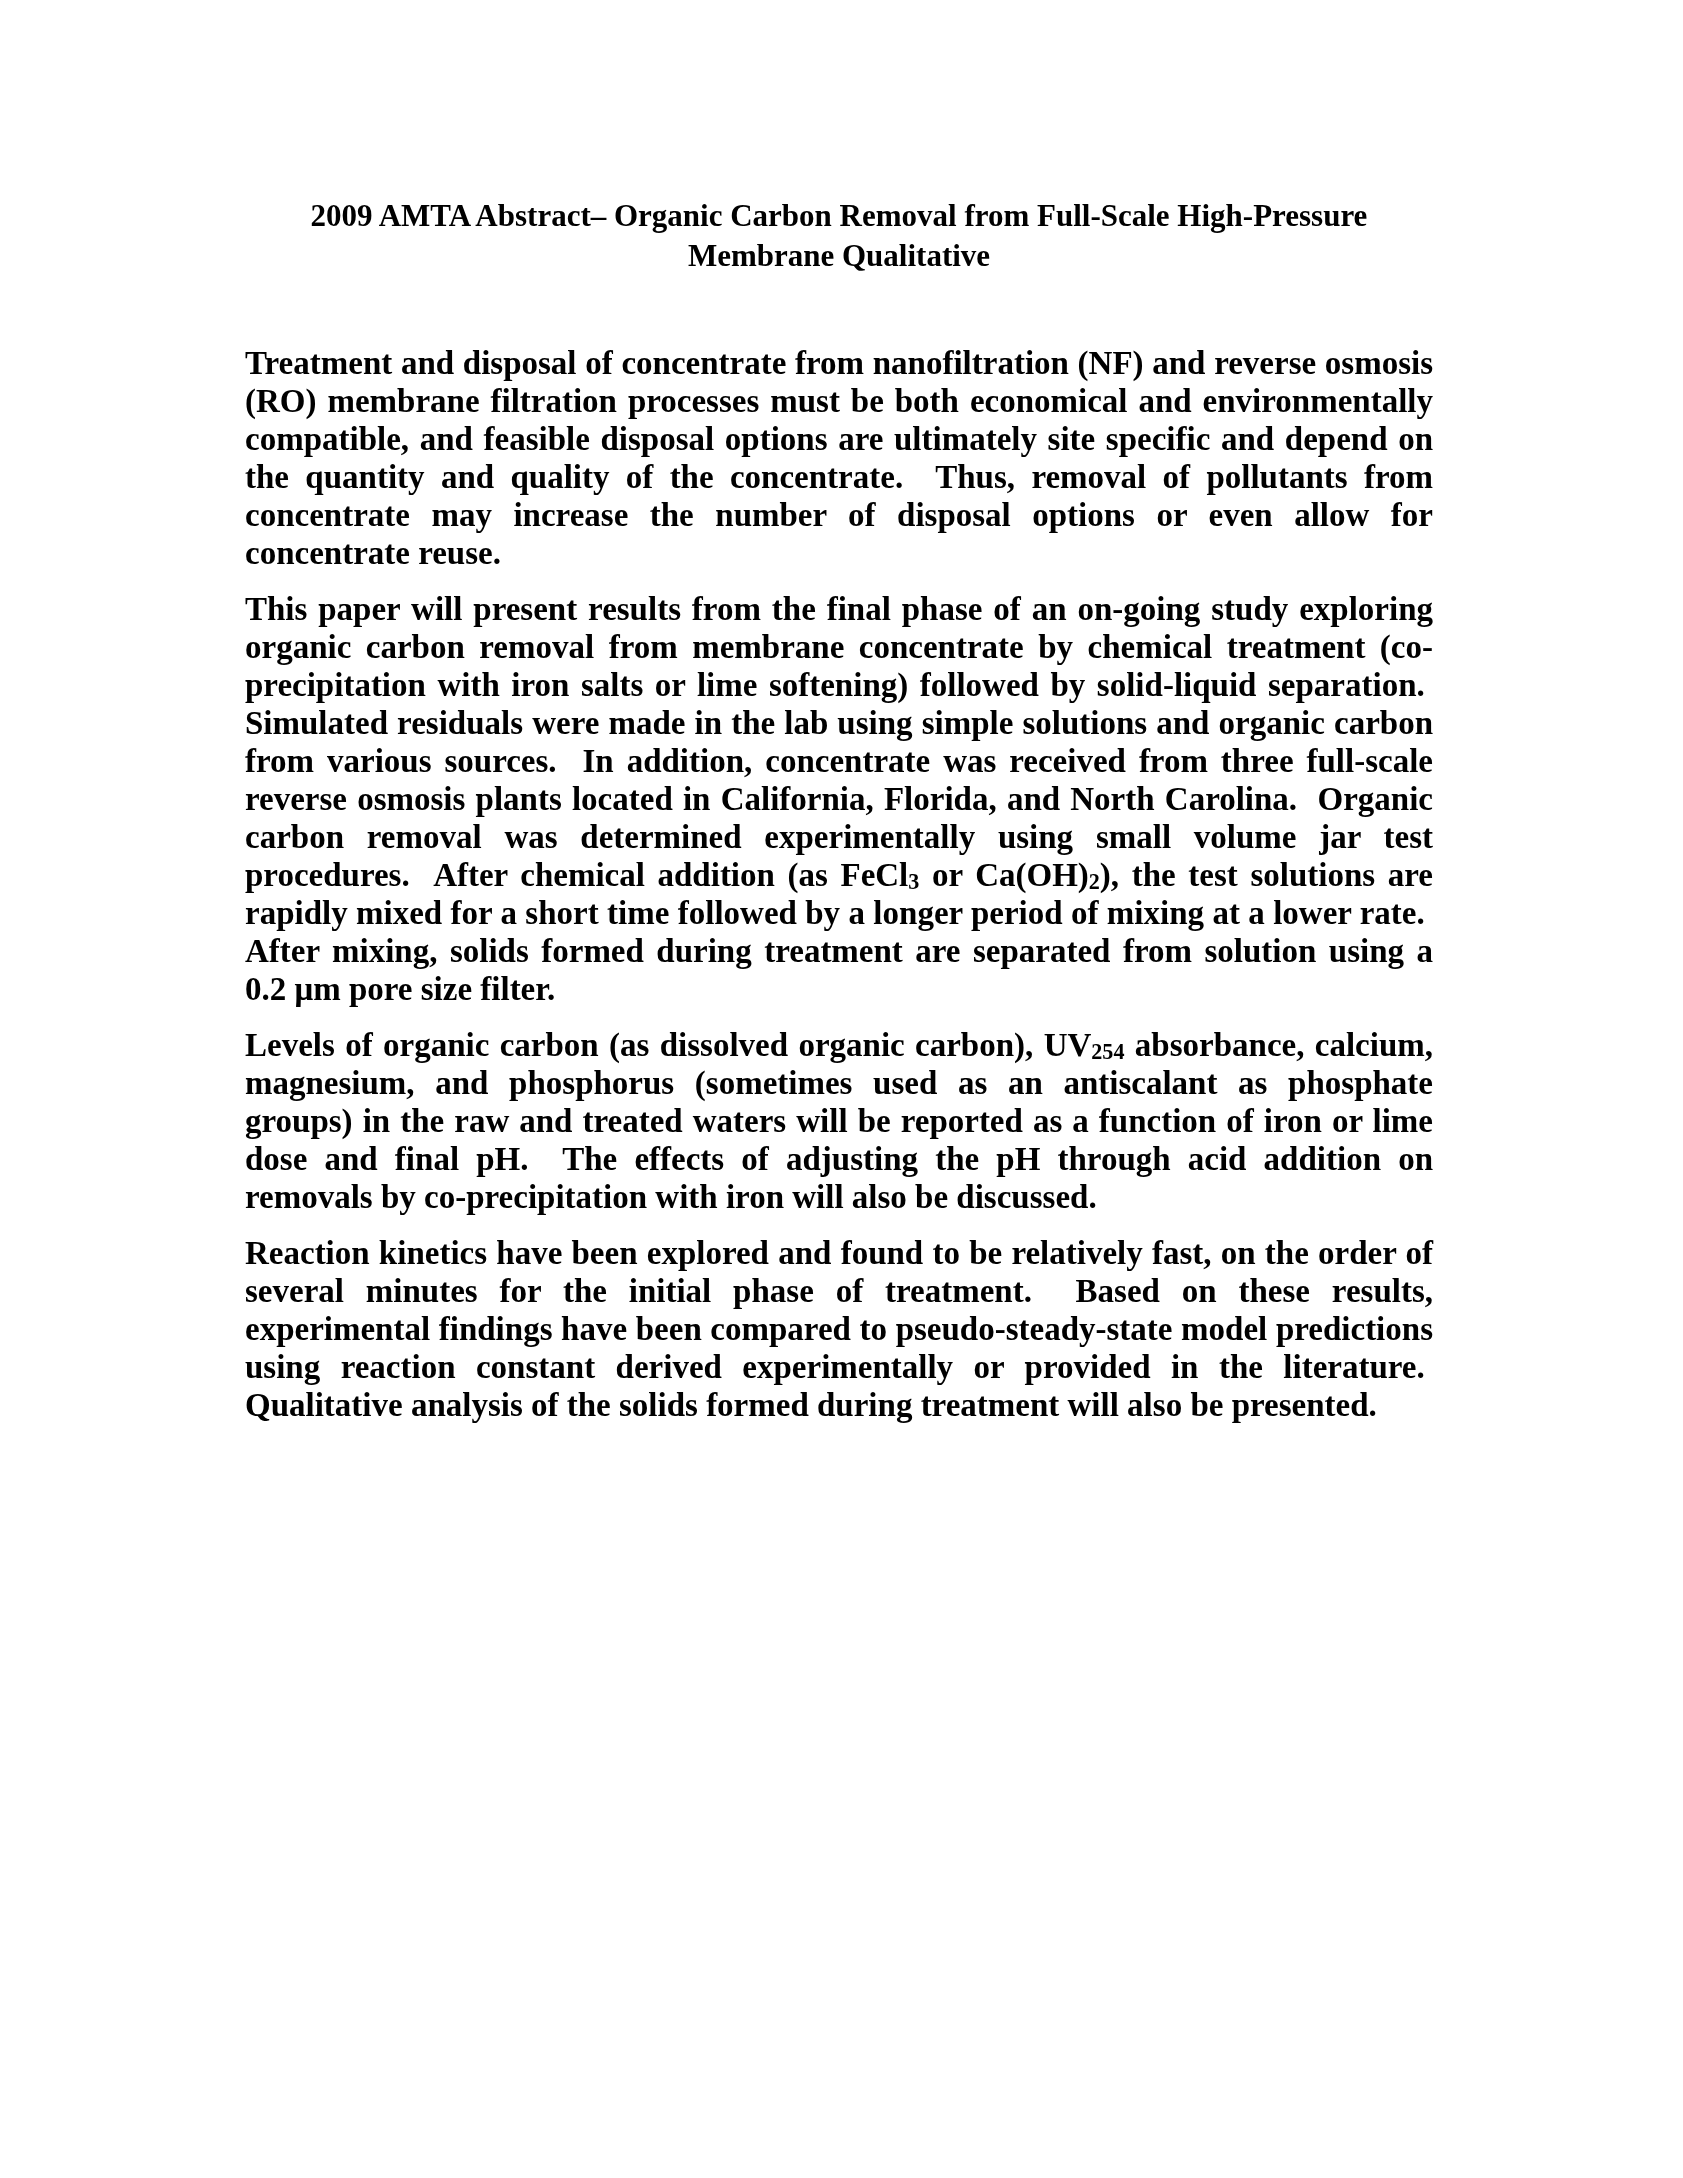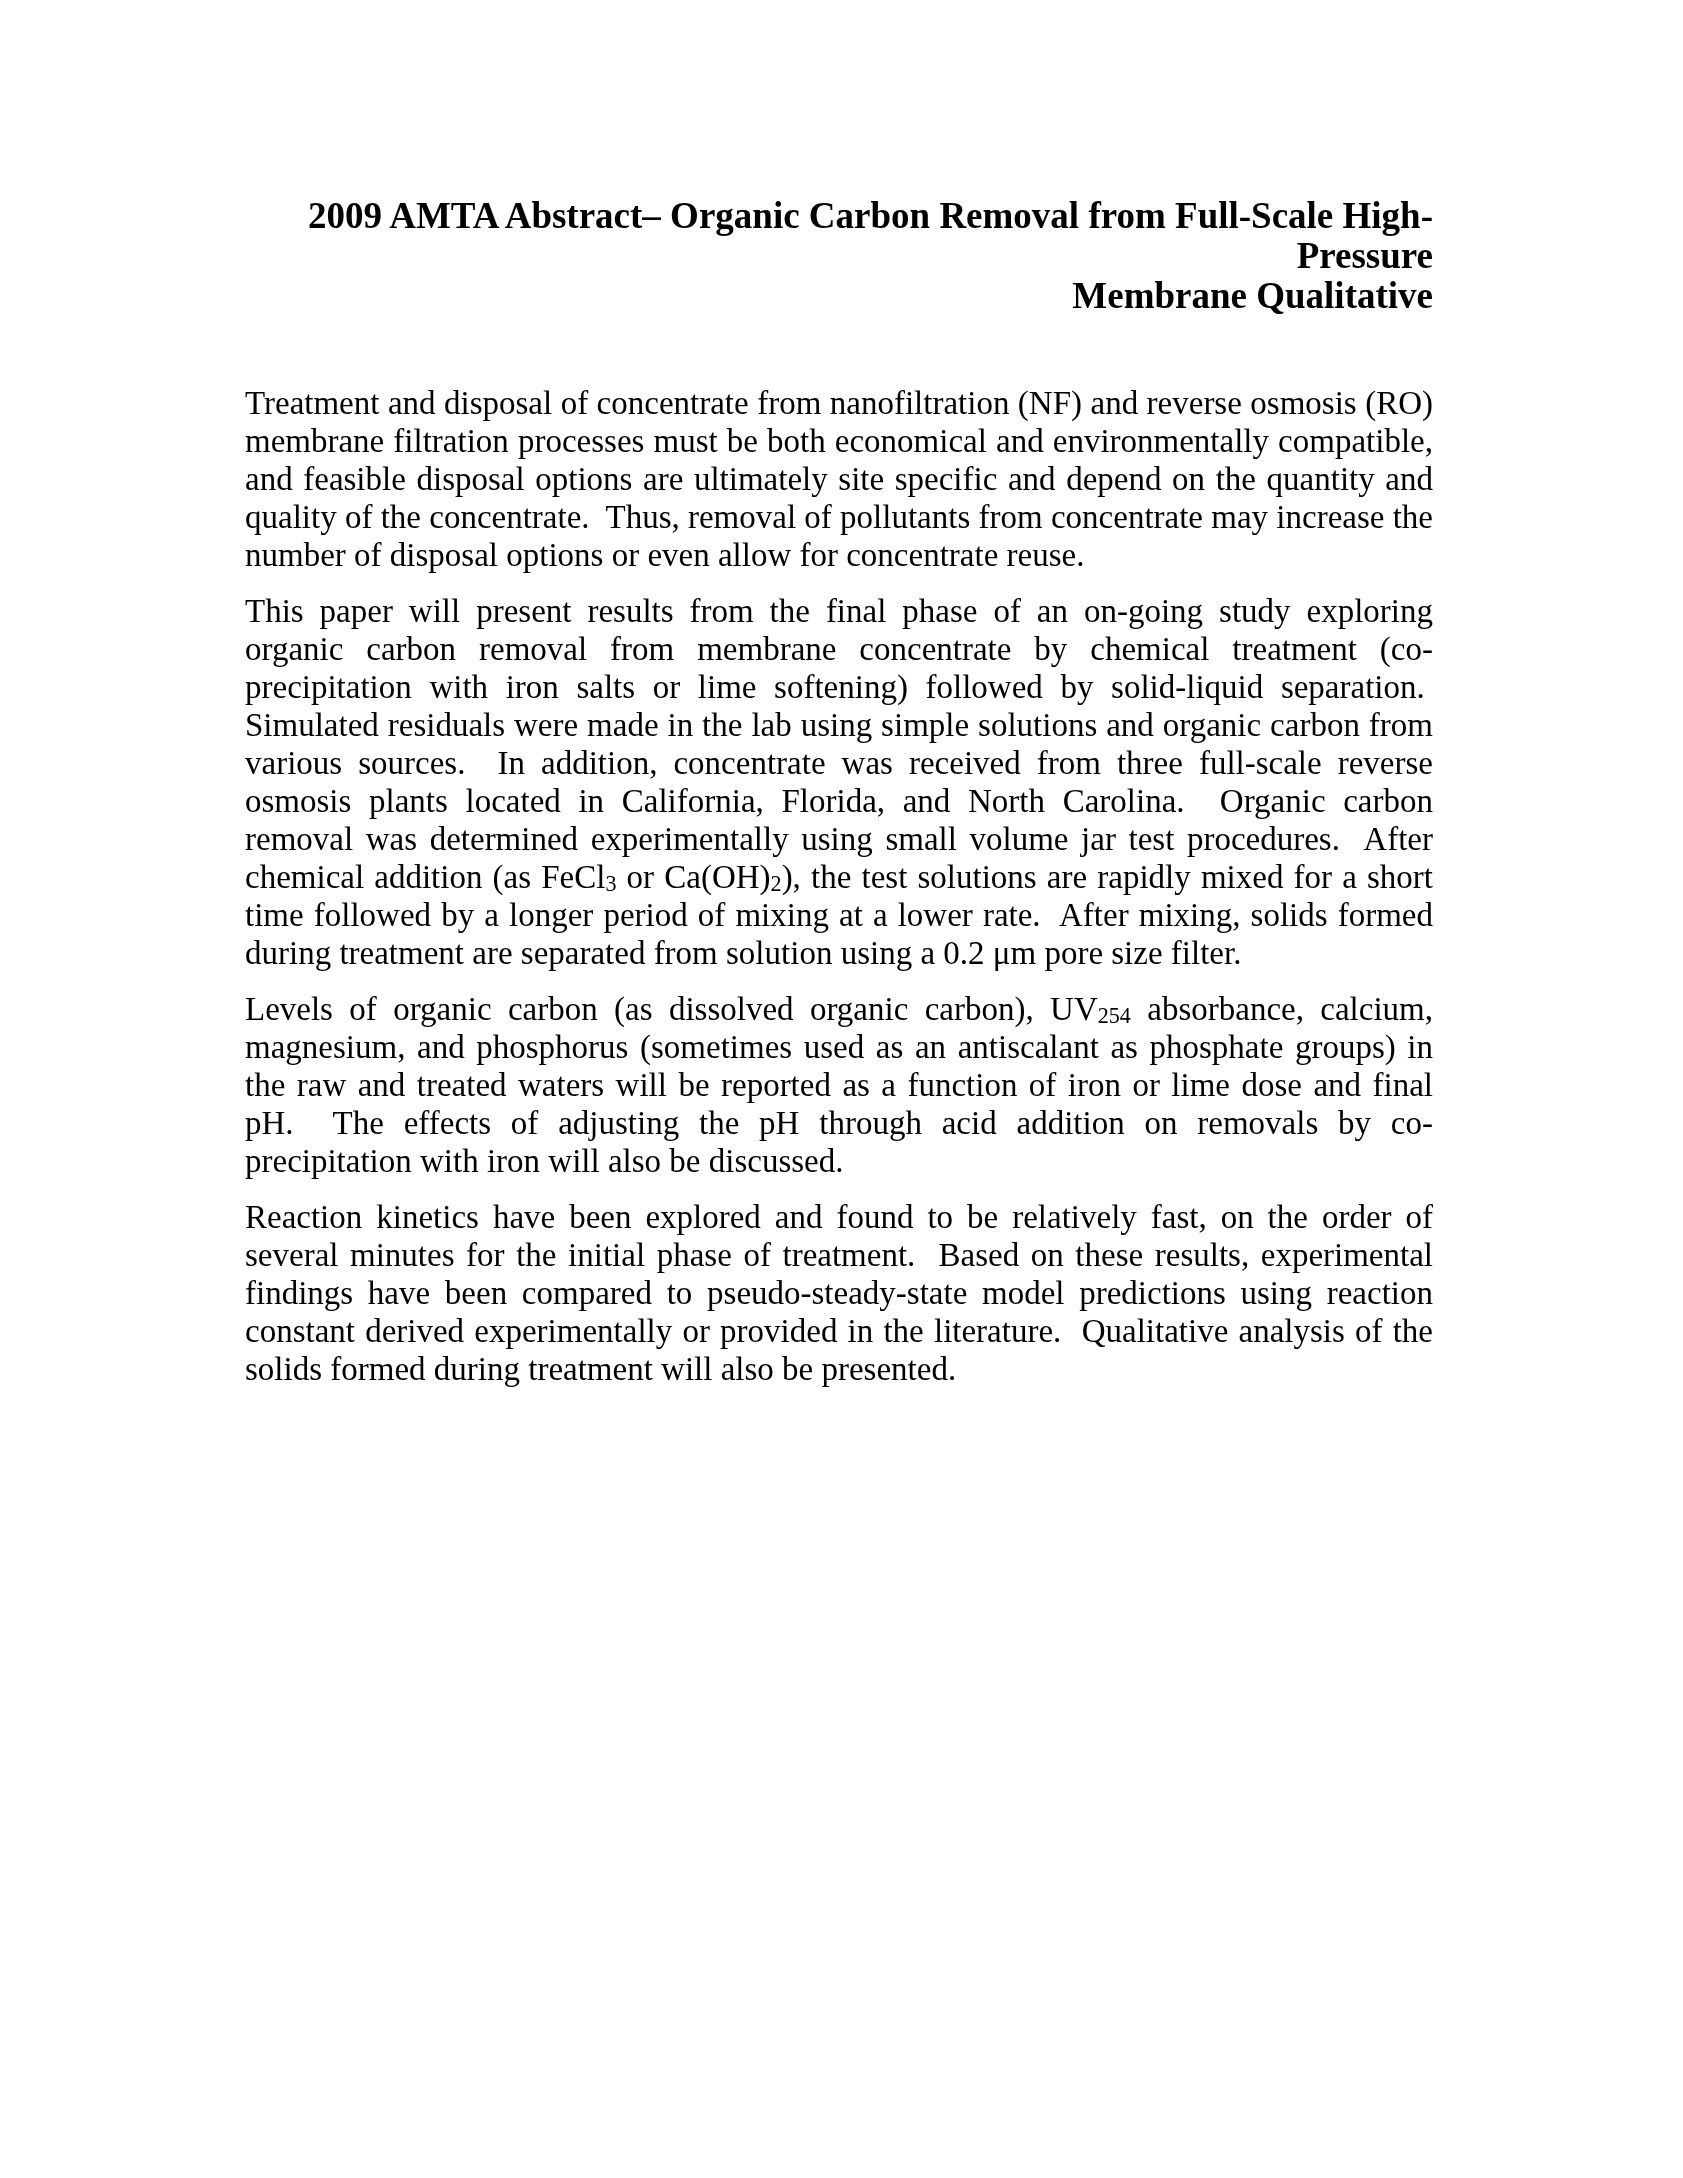--- a/index.html
+++ b/index.html
@@ -12,34 +12,35 @@
     width: 1683px;
     height: 2178px;
     background: #ffffff;
     color: #000000;
     font-family: "Liberation Serif", "DejaVu Serif", serif;
     overflow: hidden;
     box-sizing: border-box;
     padding: 196px 250px 0 245px;
   }
   .doc-title {
-    font-size: 37px;
+    font-size: 31px;
     font-weight: bold;
     line-height: 40px;
-    text-align: right;
+    text-align: center;
     margin: 0 0 68px 0;
   }
   .doc-title .title-line {
     display: block;
   }
   .abstract-body p.para {
     font-size: 33px;
     line-height: 38px;
     text-align: justify;
     margin: 0 0 18px 0;
+    font-weight: bold;
   }
   .sub {
     font-size: 0.67em;
     vertical-align: -0.15em;
     line-height: 0;
   }
 </style>
 </head>
 <body>
 

